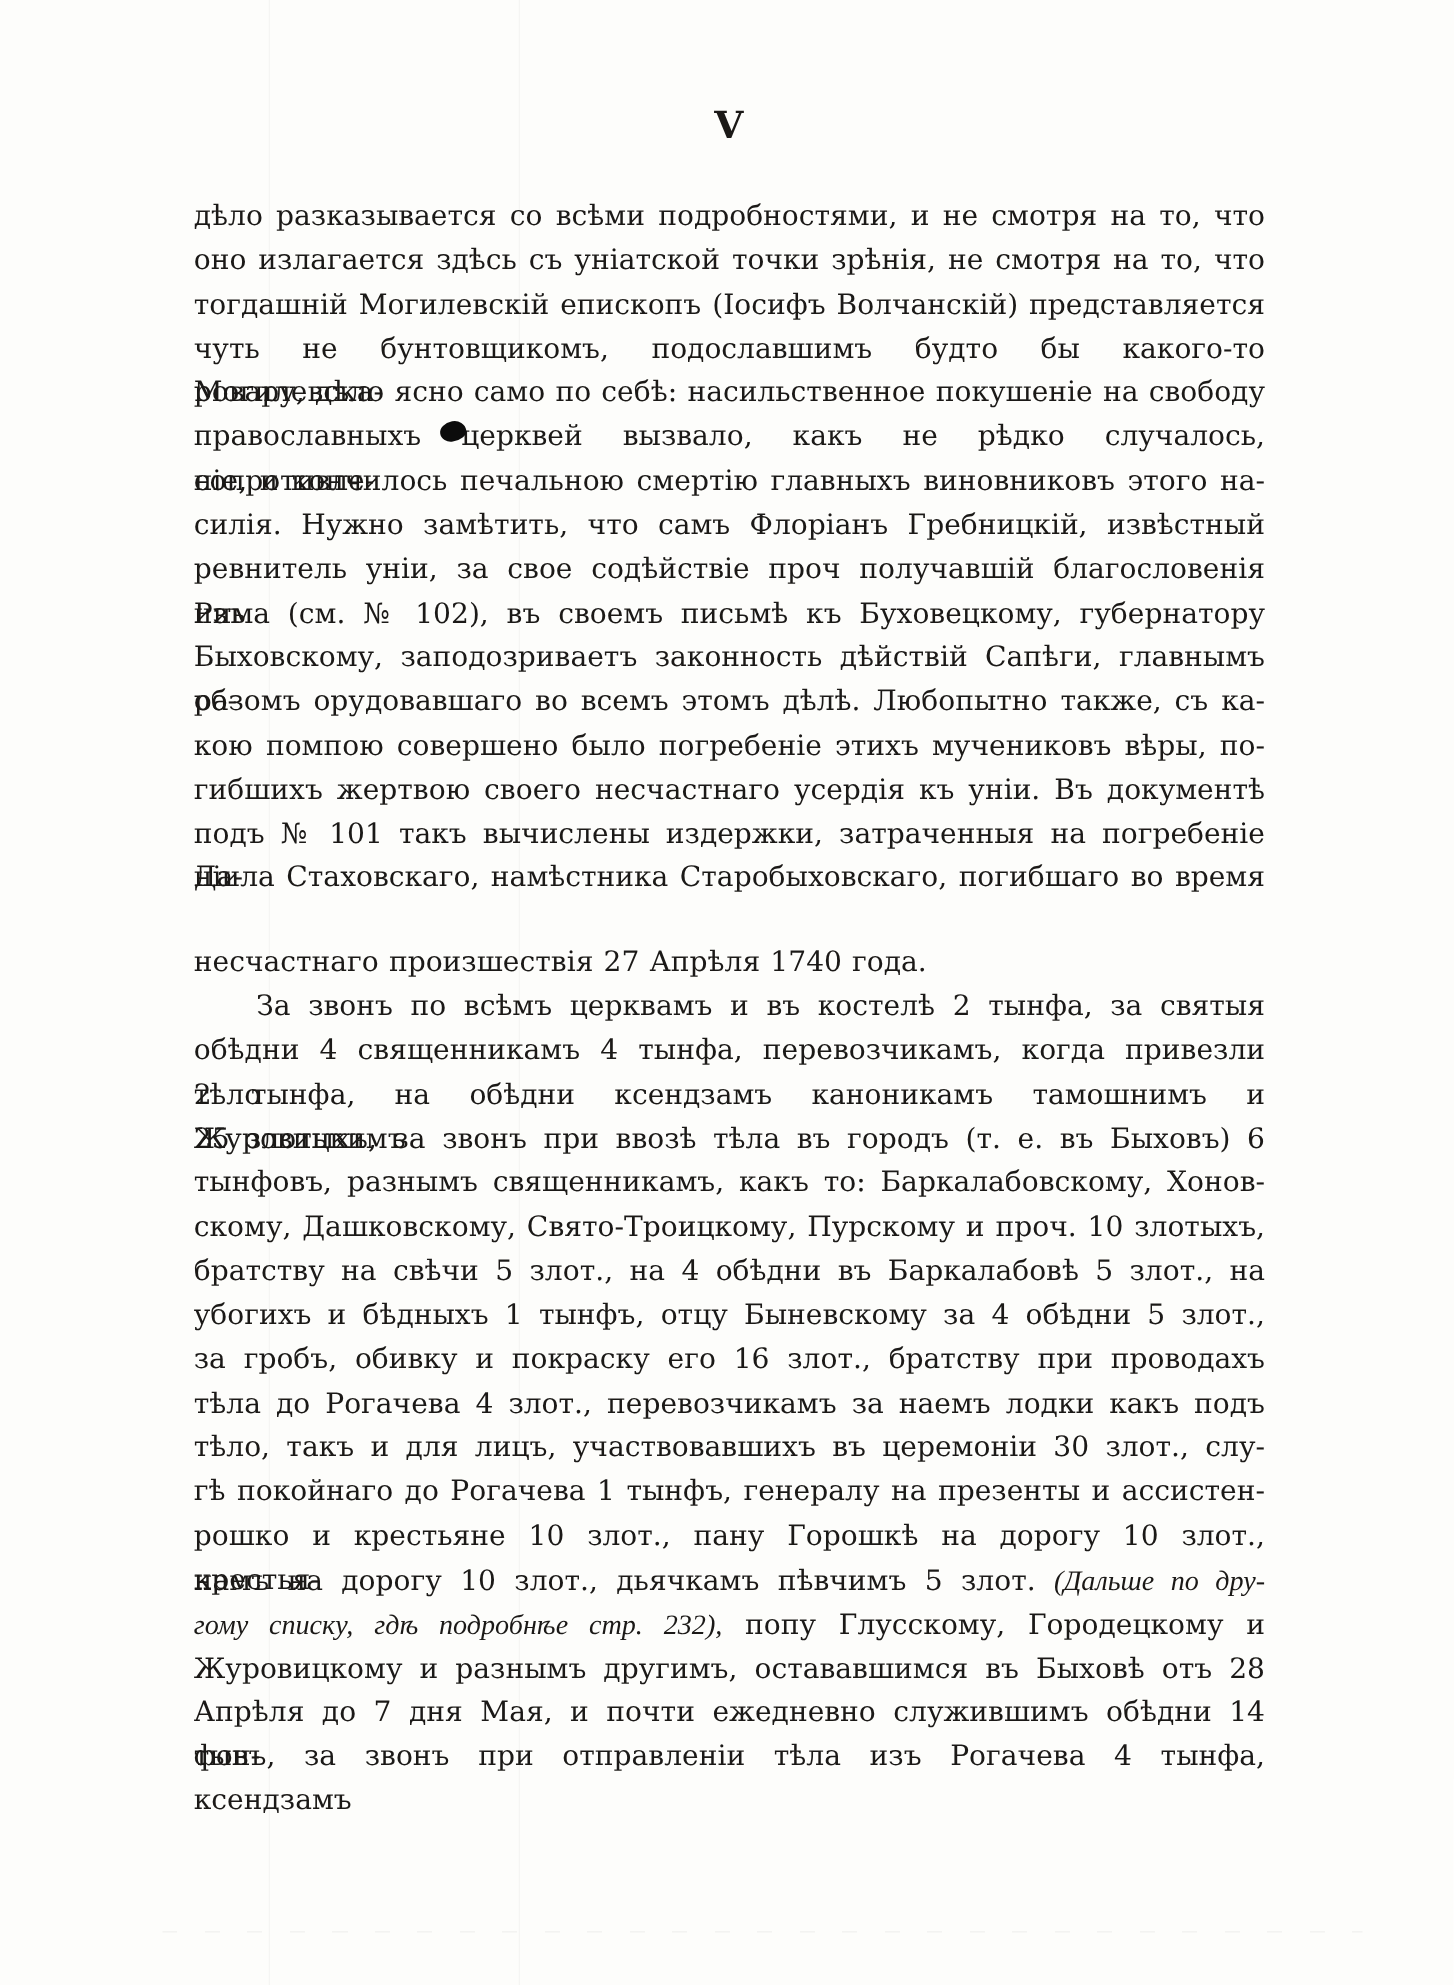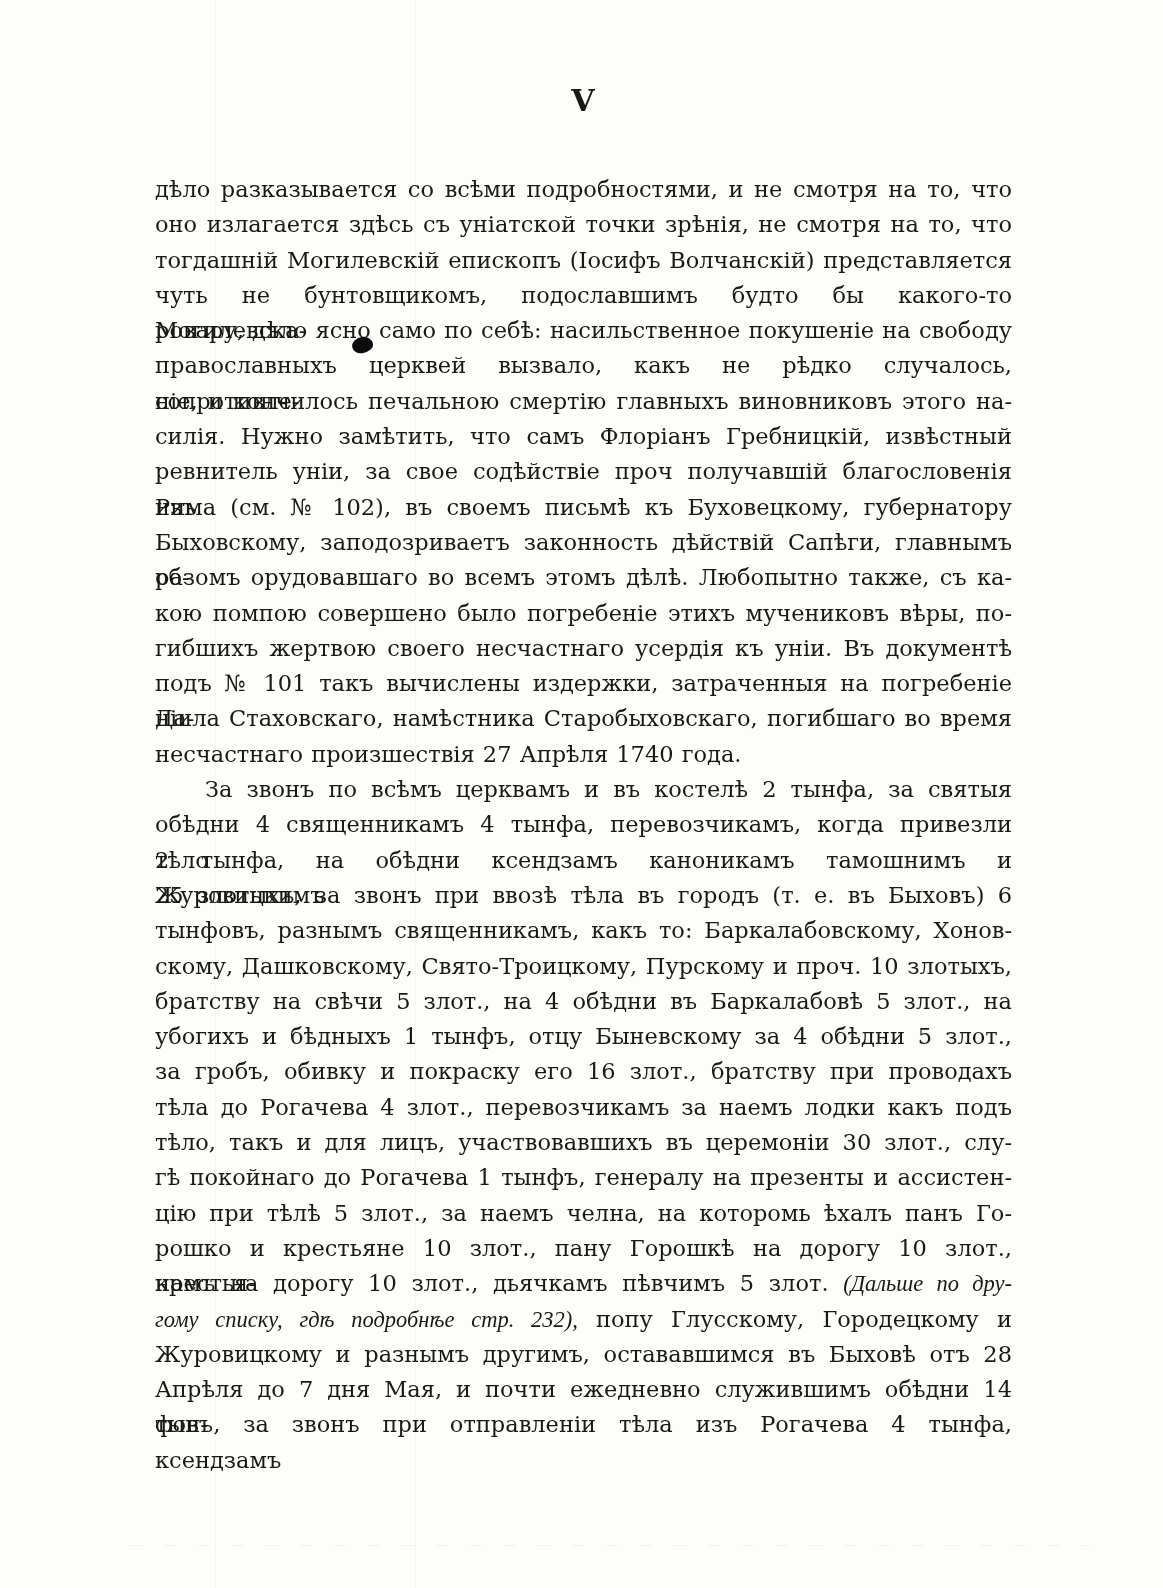--- a/index.html
+++ b/index.html
@@ -22,36 +22,37 @@
     left: 155px;
     width: 857px;
     text-align: center;
     font-size: 30px;
     line-height: 34px;
     font-weight: bold;
     letter-spacing: 1px;
   }
   .text-block {
     position: absolute;
-    top: 172px;
+    top: 156px;
     left: 155px;
     width: 857px;
   }
   .line {
     font-size: 22.5px;
     line-height: 35.3px;
     height: 35.3px;
     text-align: justify;
     text-align-last: justify;
     white-space: normal;
     word-spacing: 1px;
   }
   .line.nojust {
     text-align: left;
     text-align-last: left;
+    margin-top: 32px;
   }
   .line.indent {
     text-indent: 50px;
   }
   .italic {
     font-style: italic;
     font-family: Liberation Serif, serif;
   }
   .ink-blot {
     position: absolute;
@@ -116,21 +117,20 @@
       <div class="line"><span>2 тынфа, на обѣдни ксендзамъ каноникамъ тамошнимъ и Журовицкимъ</span></div>
       <div class="line"><span>25 злотыхъ, за звонъ при ввозѣ тѣла въ городъ (т. е. въ Быховъ) 6</span></div>
       <div class="line"><span>тынфовъ, разнымъ священникамъ, какъ то: Баркалабовскому, Хонов-</span></div>
       <div class="line"><span>скому, Дашковскому, Свято-Троицкому, Пурскому и проч. 10 злотыхъ,</span></div>
       <div class="line"><span>братству на свѣчи 5 злот., на 4 обѣдни въ Баркалабовѣ 5 злот., на</span></div>
       <div class="line"><span>убогихъ и бѣдныхъ 1 тынфъ, отцу Быневскому за 4 обѣдни 5 злот.,</span></div>
       <div class="line"><span>за гробъ, обивку и покраску его 16 злот., братству при проводахъ</span></div>
       <div class="line"><span>тѣла до Рогачева 4 злот., перевозчикамъ за наемъ лодки какъ подъ</span></div>
       <div class="line"><span>тѣло, такъ и для лицъ, участвовавшихъ въ церемоніи 30 злот., слу-</span></div>
       <div class="line"><span>гѣ покойнаго до Рогачева 1 тынфъ, генералу на презенты и ассистен-</span></div>
-      <div class="line"><span>цію при тѣлѣ 5 злот., за наемъ челна, на которомь ѣхалъ панъ Го-</span></div>
       <div class="line"><span>рошко и крестьяне 10 злот., пану Горошкѣ на дорогу 10 злот., крестья-</span></div>
       <div class="line"><span>намъ на дорогу 10 злот., дьячкамъ пѣвчимъ 5 злот. </span><span class="italic">(Дальше по дру-</span></div>
       <div class="line"><span class="italic">гому списку, гдѣ подробнѣе стр. 232),</span><span> попу Глусскому, Городецкому и</span></div>
       <div class="line"><span>Журовицкому и разнымъ другимъ, остававшимся въ Быховѣ отъ 28</span></div>
       <div class="line"><span>Апрѣля до 7 дня Мая, и почти ежедневно служившимъ обѣдни 14 тын-</span></div>
       <div class="line"><span>фовъ, за звонъ при отправленіи тѣла изъ Рогачева 4 тынфа, ксендзамъ</span></div>
     </div>
 
   <div class="ink-blot"></div>
 

